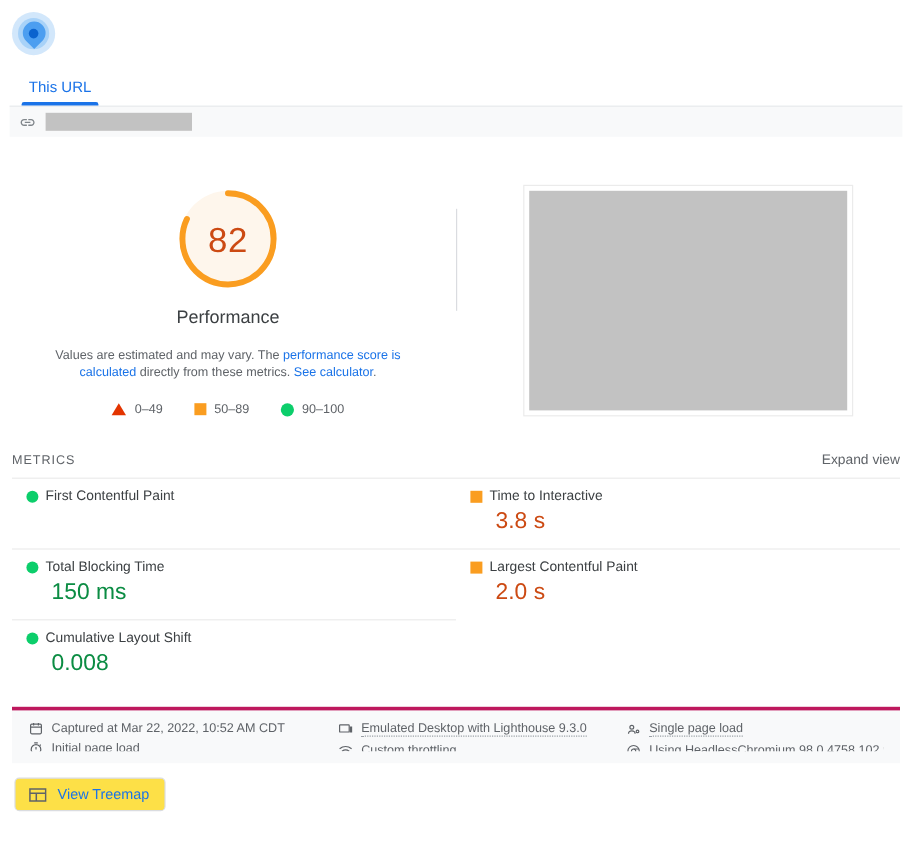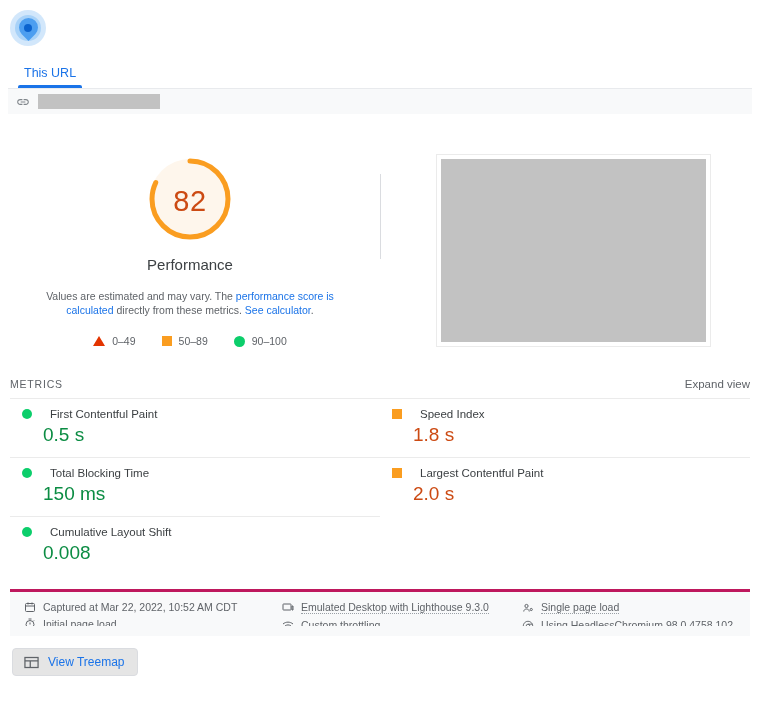--- a/index.html
+++ b/index.html
@@ -228,21 +228,21 @@
     margin-top: 8px;
   }
   .metric {
     border-top: 1px solid #ebebeb;
     padding: 9px 0 9px 12px;
     height: 59px;
   }
   .metric-head {
     display: flex;
     align-items: center;
-    gap: 18px;
+    gap: 6px;
   }
   .metric-name {
     font-size: 11.5px;
     color: #3c4043;
   }
   .metric-value {
     font-size: 19px;
     margin-top: 3px;
     padding-left: 21px;
     line-height: 24px;
@@ -291,21 +291,21 @@
   .meta-ico svg { display: block; }
 
   
   .treemap-wrap { padding: 12px 0 0 12px; }
   .treemap-btn {
     display: inline-flex;
     align-items: center;
     gap: 9px;
     border: 1px solid #dadce0;
     border-radius: 4px;
-    background: #e5e5e5;
+    background: #fde047;
     padding: 6px 13px 6px 11px;
     font-size: 12px;
     color: #1a73e8;
     cursor: pointer;
     font-family: "Liberation Sans", sans-serif;
   }
   .treemap-ico { width: 15px; height: 13px; color: #5f6368; }
 </style>
 </head>
 <body>
@@ -378,31 +378,30 @@
   <div class="expand-view">Expand view</div>
 </div>
 
 <div class="metrics-grid">
 
   <div class="metric">
     <div class="metric-head">
       <span class="m-ico-green"></span>
       <span class="metric-name">First Contentful Paint</span>
     </div>
-    <div class="metric-value v-green">0.5 s</div>
-  </div>
-
+  </div>
 
   <div class="metric">
     <div class="metric-head">
       <span class="m-ico-orange"></span>
-      <span class="metric-name">Speed Index</span>
-    </div>
-    <div class="metric-value v-orange">1.8 s</div>
-  </div>
+      <span class="metric-name">Time to Interactive</span>
+    </div>
+    <div class="metric-value v-orange">3.8 s</div>
+  </div>
+
 
   <div class="metric">
     <div class="metric-head">
       <span class="m-ico-green"></span>
       <span class="metric-name">Total Blocking Time</span>
     </div>
     <div class="metric-value v-green">150 ms</div>
   </div>
 
   <div class="metric">

